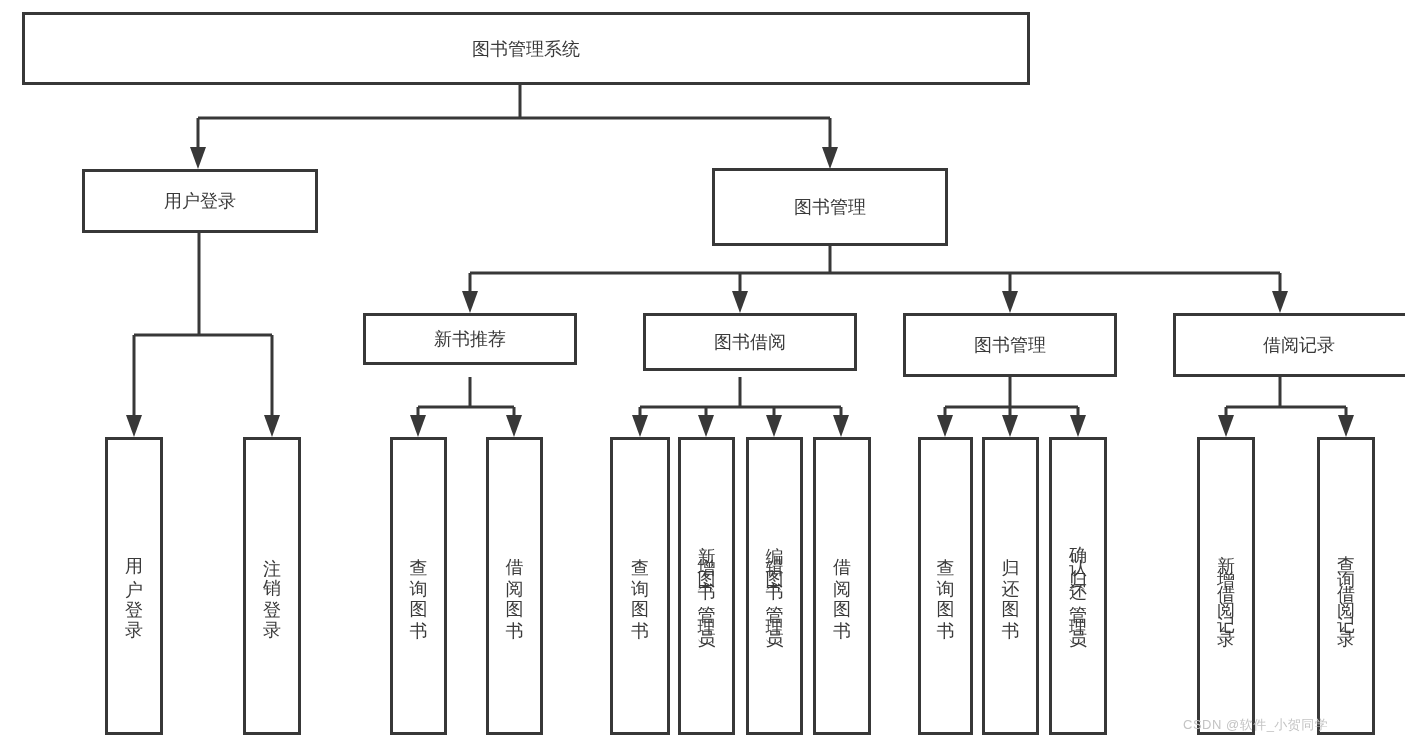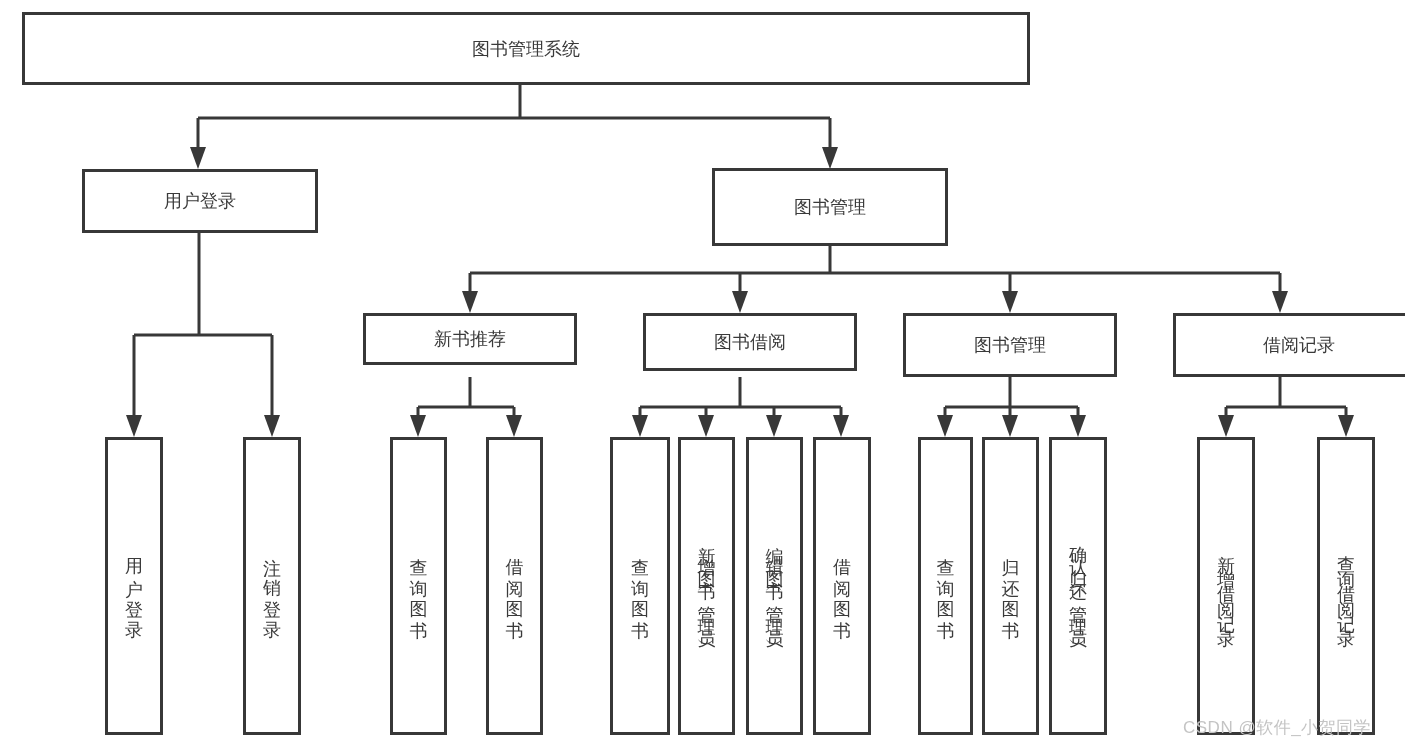--- a/index.html
+++ b/index.html
@@ -30,21 +30,21 @@
   .v {
     writing-mode: vertical-rl;
     text-orientation: mixed;
   }
   .t4 { letter-spacing: 21px; }
   .t6 { letter-spacing: 15px; }
   .t9 { letter-spacing: 12px; }
   .watermark {
     position: absolute;
     left: 1183px; top: 716px;
-    font-size: 17px;
+    font-size: 13px;
     color: #c4c4c4;
     letter-spacing: 0.5px;
     z-index: 9;
     white-space: nowrap;
   }
 </style>
 </head>
 <body>
 
 <div class="stage">

